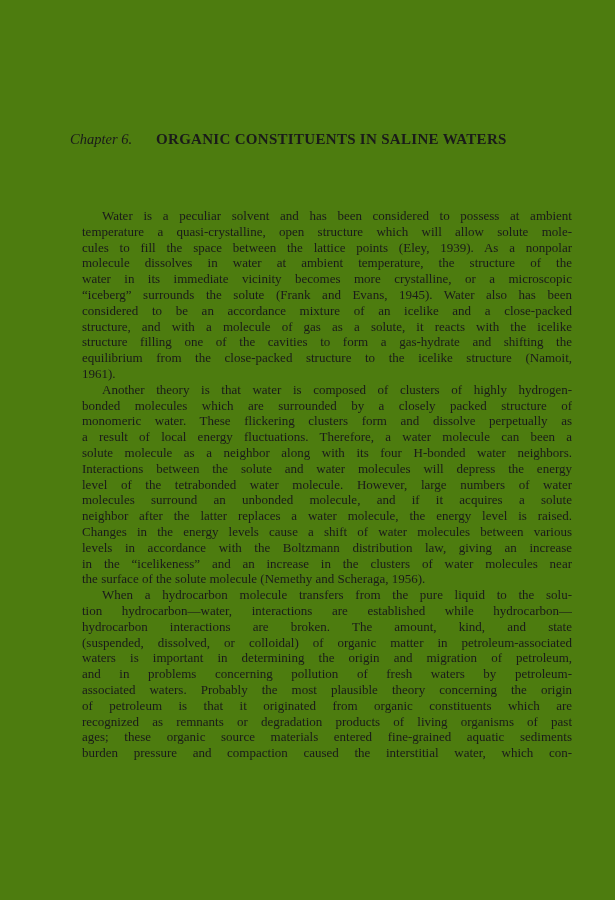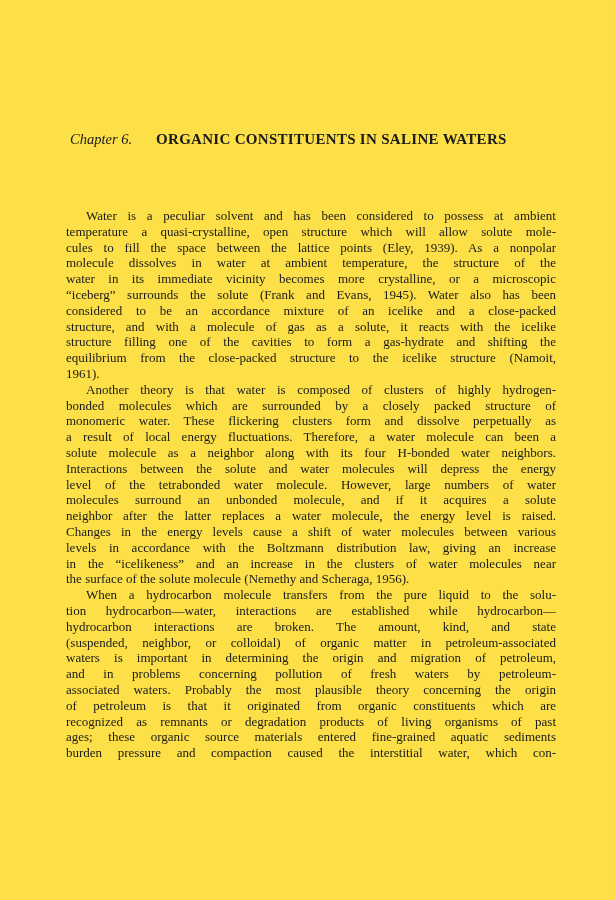--- a/index.html
+++ b/index.html
@@ -4,21 +4,21 @@
 <style>
   html, body {
     margin: 0;
     padding: 0;
     background: #ffffff;
   }
   .page {
     position: relative;
     width: 615px;
     height: 900px;
-    background: #fde047;
+    background: #4d7c0f;
     font-family: "Liberation Serif", "DejaVu Serif", serif;
     color: #1a1a1a;
     overflow: hidden;
   }
   .chapter-header {
     position: absolute;
     top: 130px;
     left: 70px;
     white-space: nowrap;
   }
@@ -28,21 +28,21 @@
     margin-right: 24px;
   }
   .chapter-title {
     font-weight: bold;
     font-size: 15px;
     letter-spacing: 0.3px;
   }
   .body-text {
     position: absolute;
     top: 208px;
-    left: 66px;
+    left: 82px;
     width: 490px;
     font-size: 13px;
     line-height: 15.8px;
   }
   .line {
     height: 15.8px;
     overflow: hidden;
     text-align: justify;
     text-align-last: justify;
   }
@@ -81,21 +81,21 @@
       <div class="line">level of the tetrabonded water molecule. However, large numbers of water</div>
       <div class="line">molecules surround an unbonded molecule, and if it acquires a solute</div>
       <div class="line">neighbor after the latter replaces a water molecule, the energy level is raised.</div>
       <div class="line">Changes in the energy levels cause a shift of water molecules between various</div>
       <div class="line">levels in accordance with the Boltzmann distribution law, giving an increase</div>
       <div class="line">in the “icelikeness” and an increase in the clusters of water molecules near</div>
       <div class="line lastline">the surface of the solute molecule (Nemethy and Scheraga, 1956).</div>
       <div class="line indent">When a hydrocarbon molecule transfers from the pure liquid to the solu-</div>
       <div class="line">tion hydrocarbon—water, interactions are established while hydrocarbon—</div>
       <div class="line">hydrocarbon interactions are broken. The amount, kind, and state</div>
-      <div class="line">(suspended, neighbor, or colloidal) of organic matter in petroleum-associated</div>
+      <div class="line">(suspended, dissolved, or colloidal) of organic matter in petroleum-associated</div>
       <div class="line">waters is important in determining the origin and migration of petroleum,</div>
       <div class="line">and in problems concerning pollution of fresh waters by petroleum-</div>
       <div class="line">associated waters. Probably the most plausible theory concerning the origin</div>
       <div class="line">of petroleum is that it originated from organic constituents which are</div>
       <div class="line">recognized as remnants or degradation products of living organisms of past</div>
       <div class="line">ages; these organic source materials entered fine-grained aquatic sediments</div>
       <div class="line">burden pressure and compaction caused the interstitial water, which con-</div>
     </div>
 </div>
 

